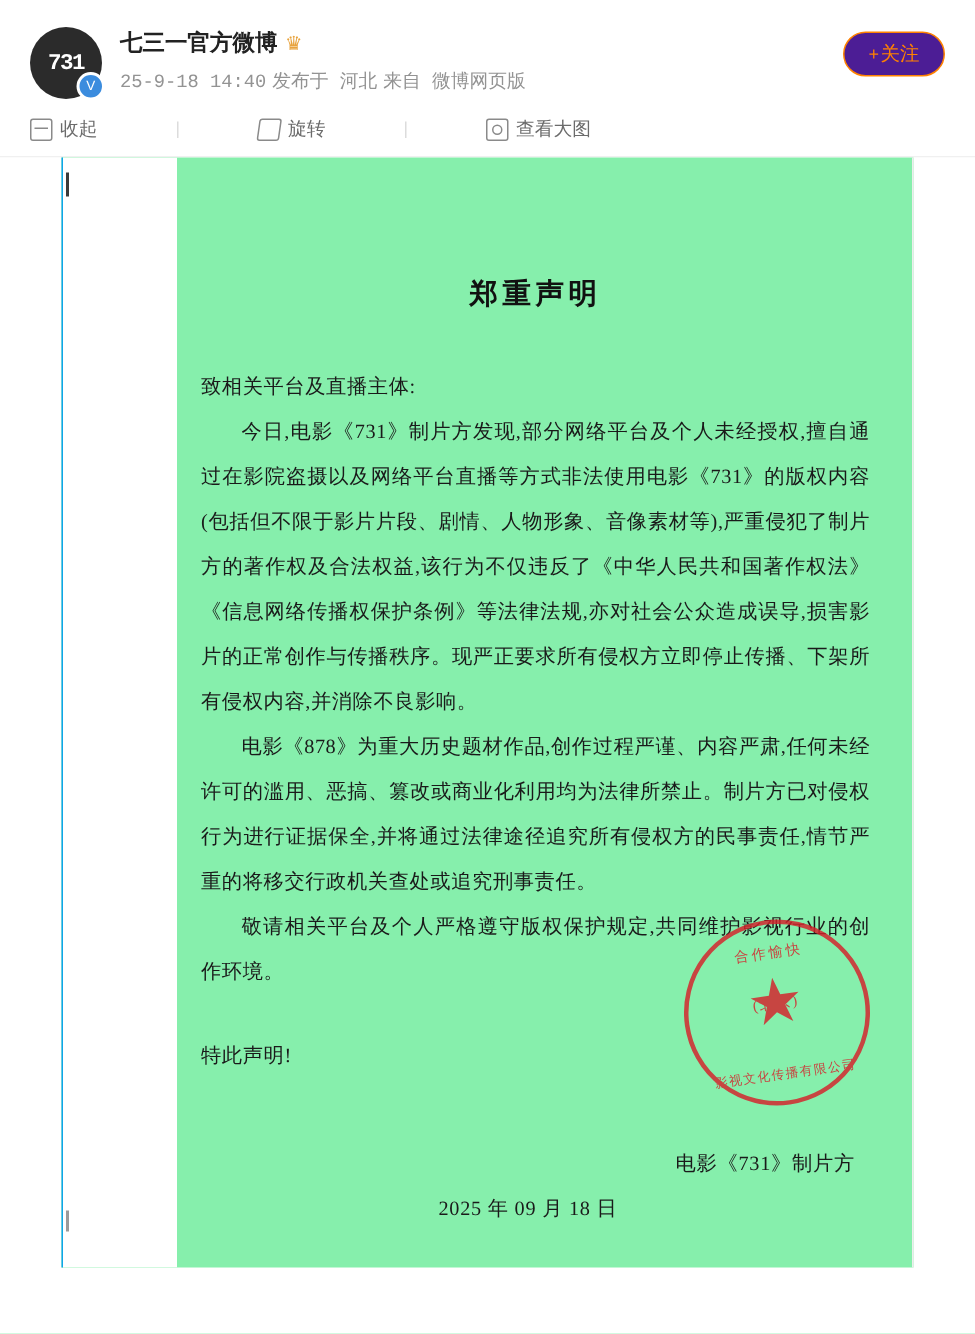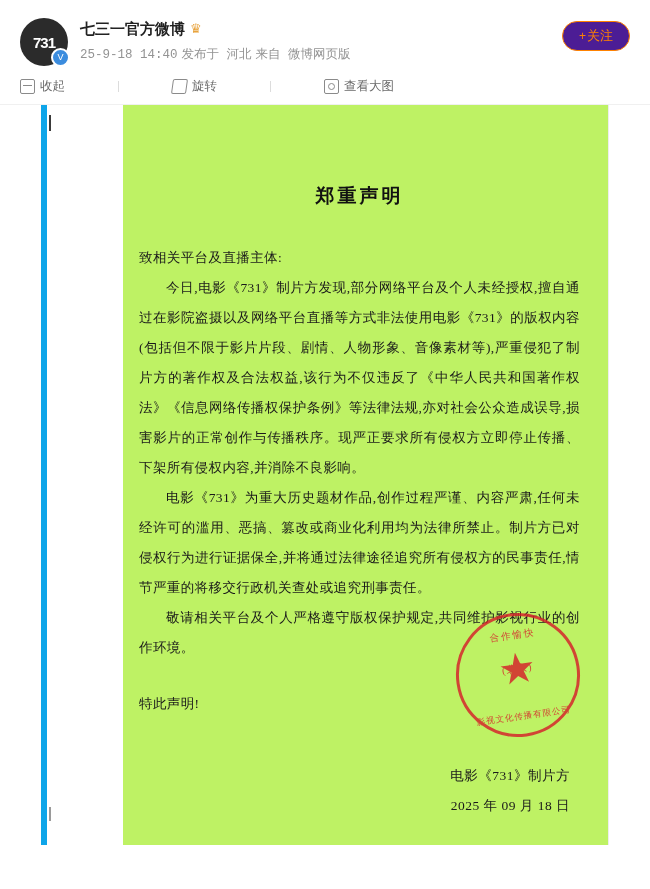--- a/index.html
+++ b/index.html
@@ -40,21 +40,21 @@
     height: 48px;
     border-radius: 50%;
     background: #2b2b2b;
     color: #fff;
     display: flex;
     align-items: center;
     justify-content: center;
     font-size: 15px;
     font-weight: bold;
     letter-spacing: -1px;
-    font-family: Liberation Sans, sans-serif;
+    font-family: Liberation Mono, monospace;
     overflow: hidden;
   }
   .avatar-badge {
     position: absolute;
     right: -2px;
     bottom: -1px;
     width: 15px;
     height: 15px;
     border-radius: 50%;
     background: #3b8cde;
@@ -179,22 +179,22 @@
     position: relative;
     padding: 0 0 0 0;
     background: #fff;
     height: 750px;
   }
   .doc-page {
     position: relative;
     margin: 0 auto;
     width: 568px;
     height: 740px;
-    background: #bef264;
-    border-left: 6px solid #0ea5e9;
+    background: #86efac;
+    border-left: 1px solid #0ea5e9;
     border-right: 1px solid #ededed;
     box-sizing: border-box;
     overflow: hidden;
     font-family: "Liberation Serif", serif;
   }
   .doc-page:before {
     content: "";
     position: absolute;
     left: 0; top: 0; bottom: 0;
     width: 76px;
@@ -248,21 +248,21 @@
   .doc-sign {
     margin-top: 42px;
     text-align: right;
     font-size: 13.5px;
     color: #1a1a1a;
     line-height: 30px;
     letter-spacing: 0.5px;
     padding-right: 10px;
   }
   .doc-date {
-    text-align: right;
+    text-align: center;
     font-size: 13.5px;
     color: #1a1a1a;
     line-height: 30px;
     letter-spacing: 0.5px;
     padding-right: 10px;
   }
   
   .stamp {
     position: absolute;
     right: 28px;
@@ -362,21 +362,21 @@
     </div>
   </div>
 
   <div class="doc-area">
     <div class="doc-page">
       <div class="doc-mark-left"></div>
       <div class="doc-inner">
         <div class="doc-title">郑重声明</div>
         <div class="doc-salutation">致相关平台及直播主体:</div>
         <div class="doc-para">今日,电影《731》制片方发现,部分网络平台及个人未经授权,擅自通过在影院盗摄以及网络平台直播等方式非法使用电影《731》的版权内容 (包括但不限于影片片段、剧情、人物形象、音像素材等),严重侵犯了制片方的著作权及合法权益,该行为不仅违反了《中华人民共和国著作权法》《信息网络传播权保护条例》等法律法规,亦对社会公众造成误导,损害影片的正常创作与传播秩序。现严正要求所有侵权方立即停止传播、下架所有侵权内容,并消除不良影响。</div>
-        <div class="doc-para">电影《731》为重大历史题材作品,创作过程严谨、内容严肃,任何未经许可的滥用、恶搞、篡改或商业化利用均为法律所禁止。制片方已对侵权行为进行证据保全,并将通过法律途径追究所有侵权方的民事责任,情节严重的将移交行政机关查处或追究刑事责任。</div>
+        <div class="doc-para">电影《878》为重大历史题材作品,创作过程严谨、内容严肃,任何未经许可的滥用、恶搞、篡改或商业化利用均为法律所禁止。制片方已对侵权行为进行证据保全,并将通过法律途径追究所有侵权方的民事责任,情节严重的将移交行政机关查处或追究刑事责任。</div>
         <div class="doc-para">敬请相关平台及个人严格遵守版权保护规定,共同维护影视行业的创作环境。</div>
         <div class="doc-standalone">特此声明!</div>
         <div class="doc-sign">电影《731》制片方</div>
         <div class="doc-date">2025 年 09 月 18 日</div>
       </div>
       <div class="stamp">
         <div class="stamp-top-text">合作愉快</div>
         <div class="stamp-mid-text">(北京)</div>
         <div class="stamp-star">
             <span>★</span>

